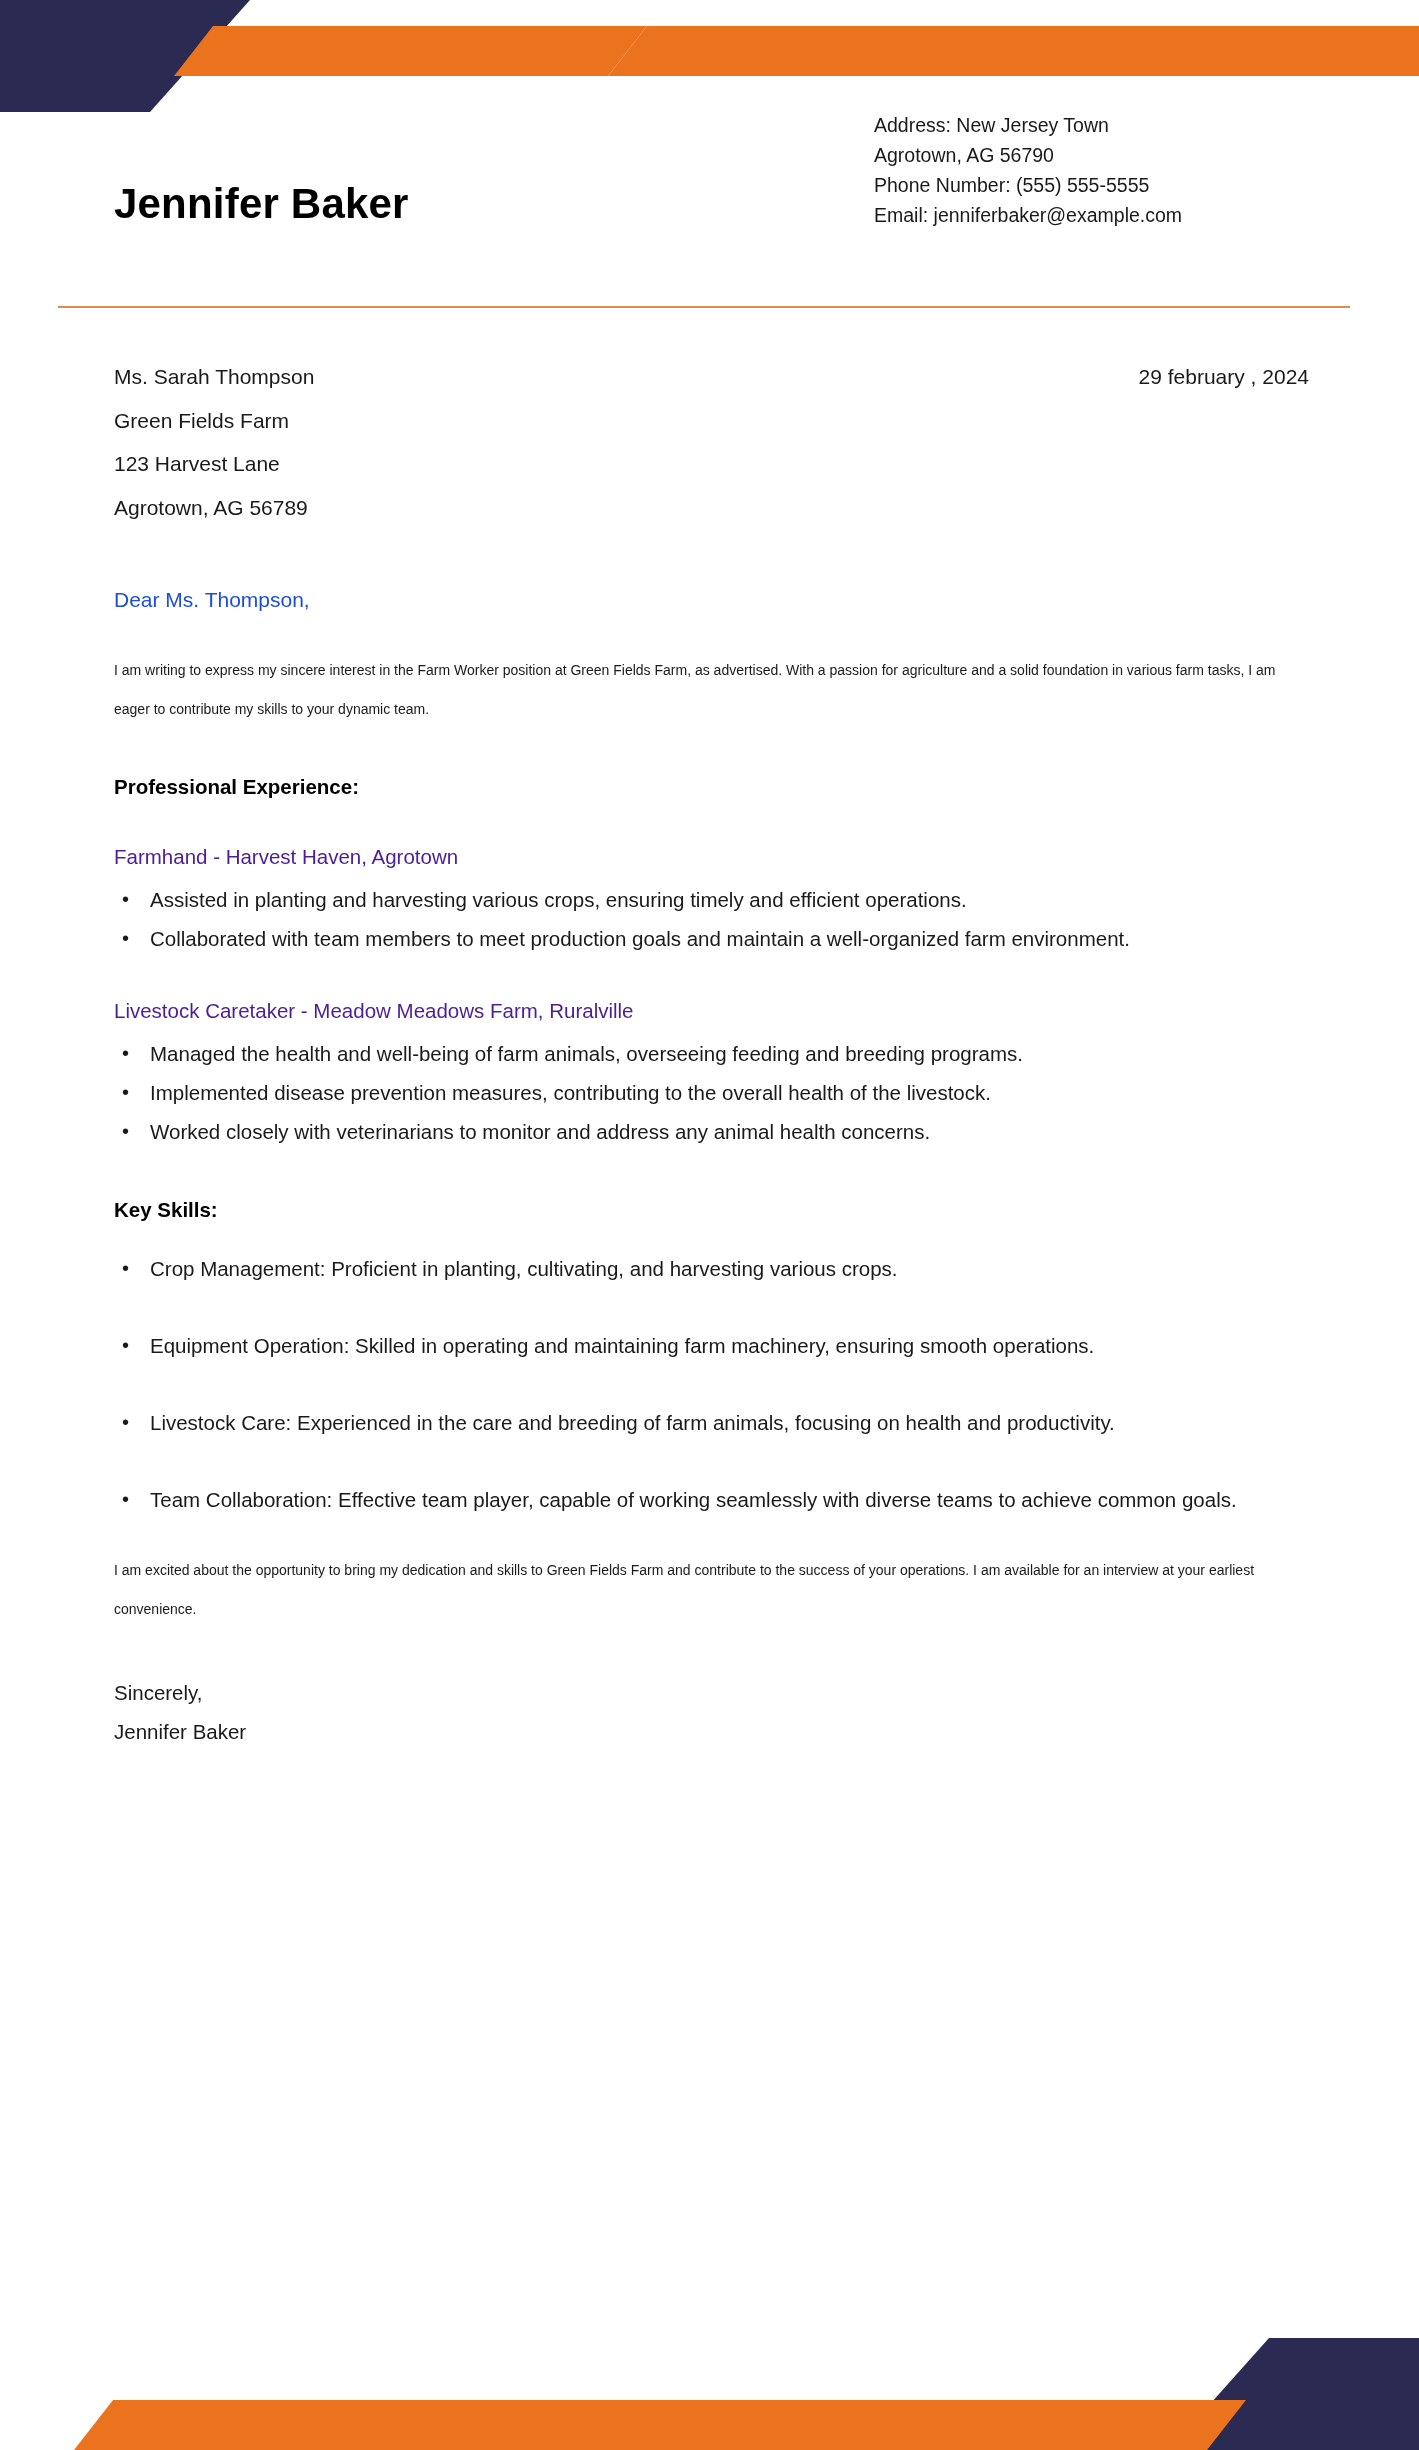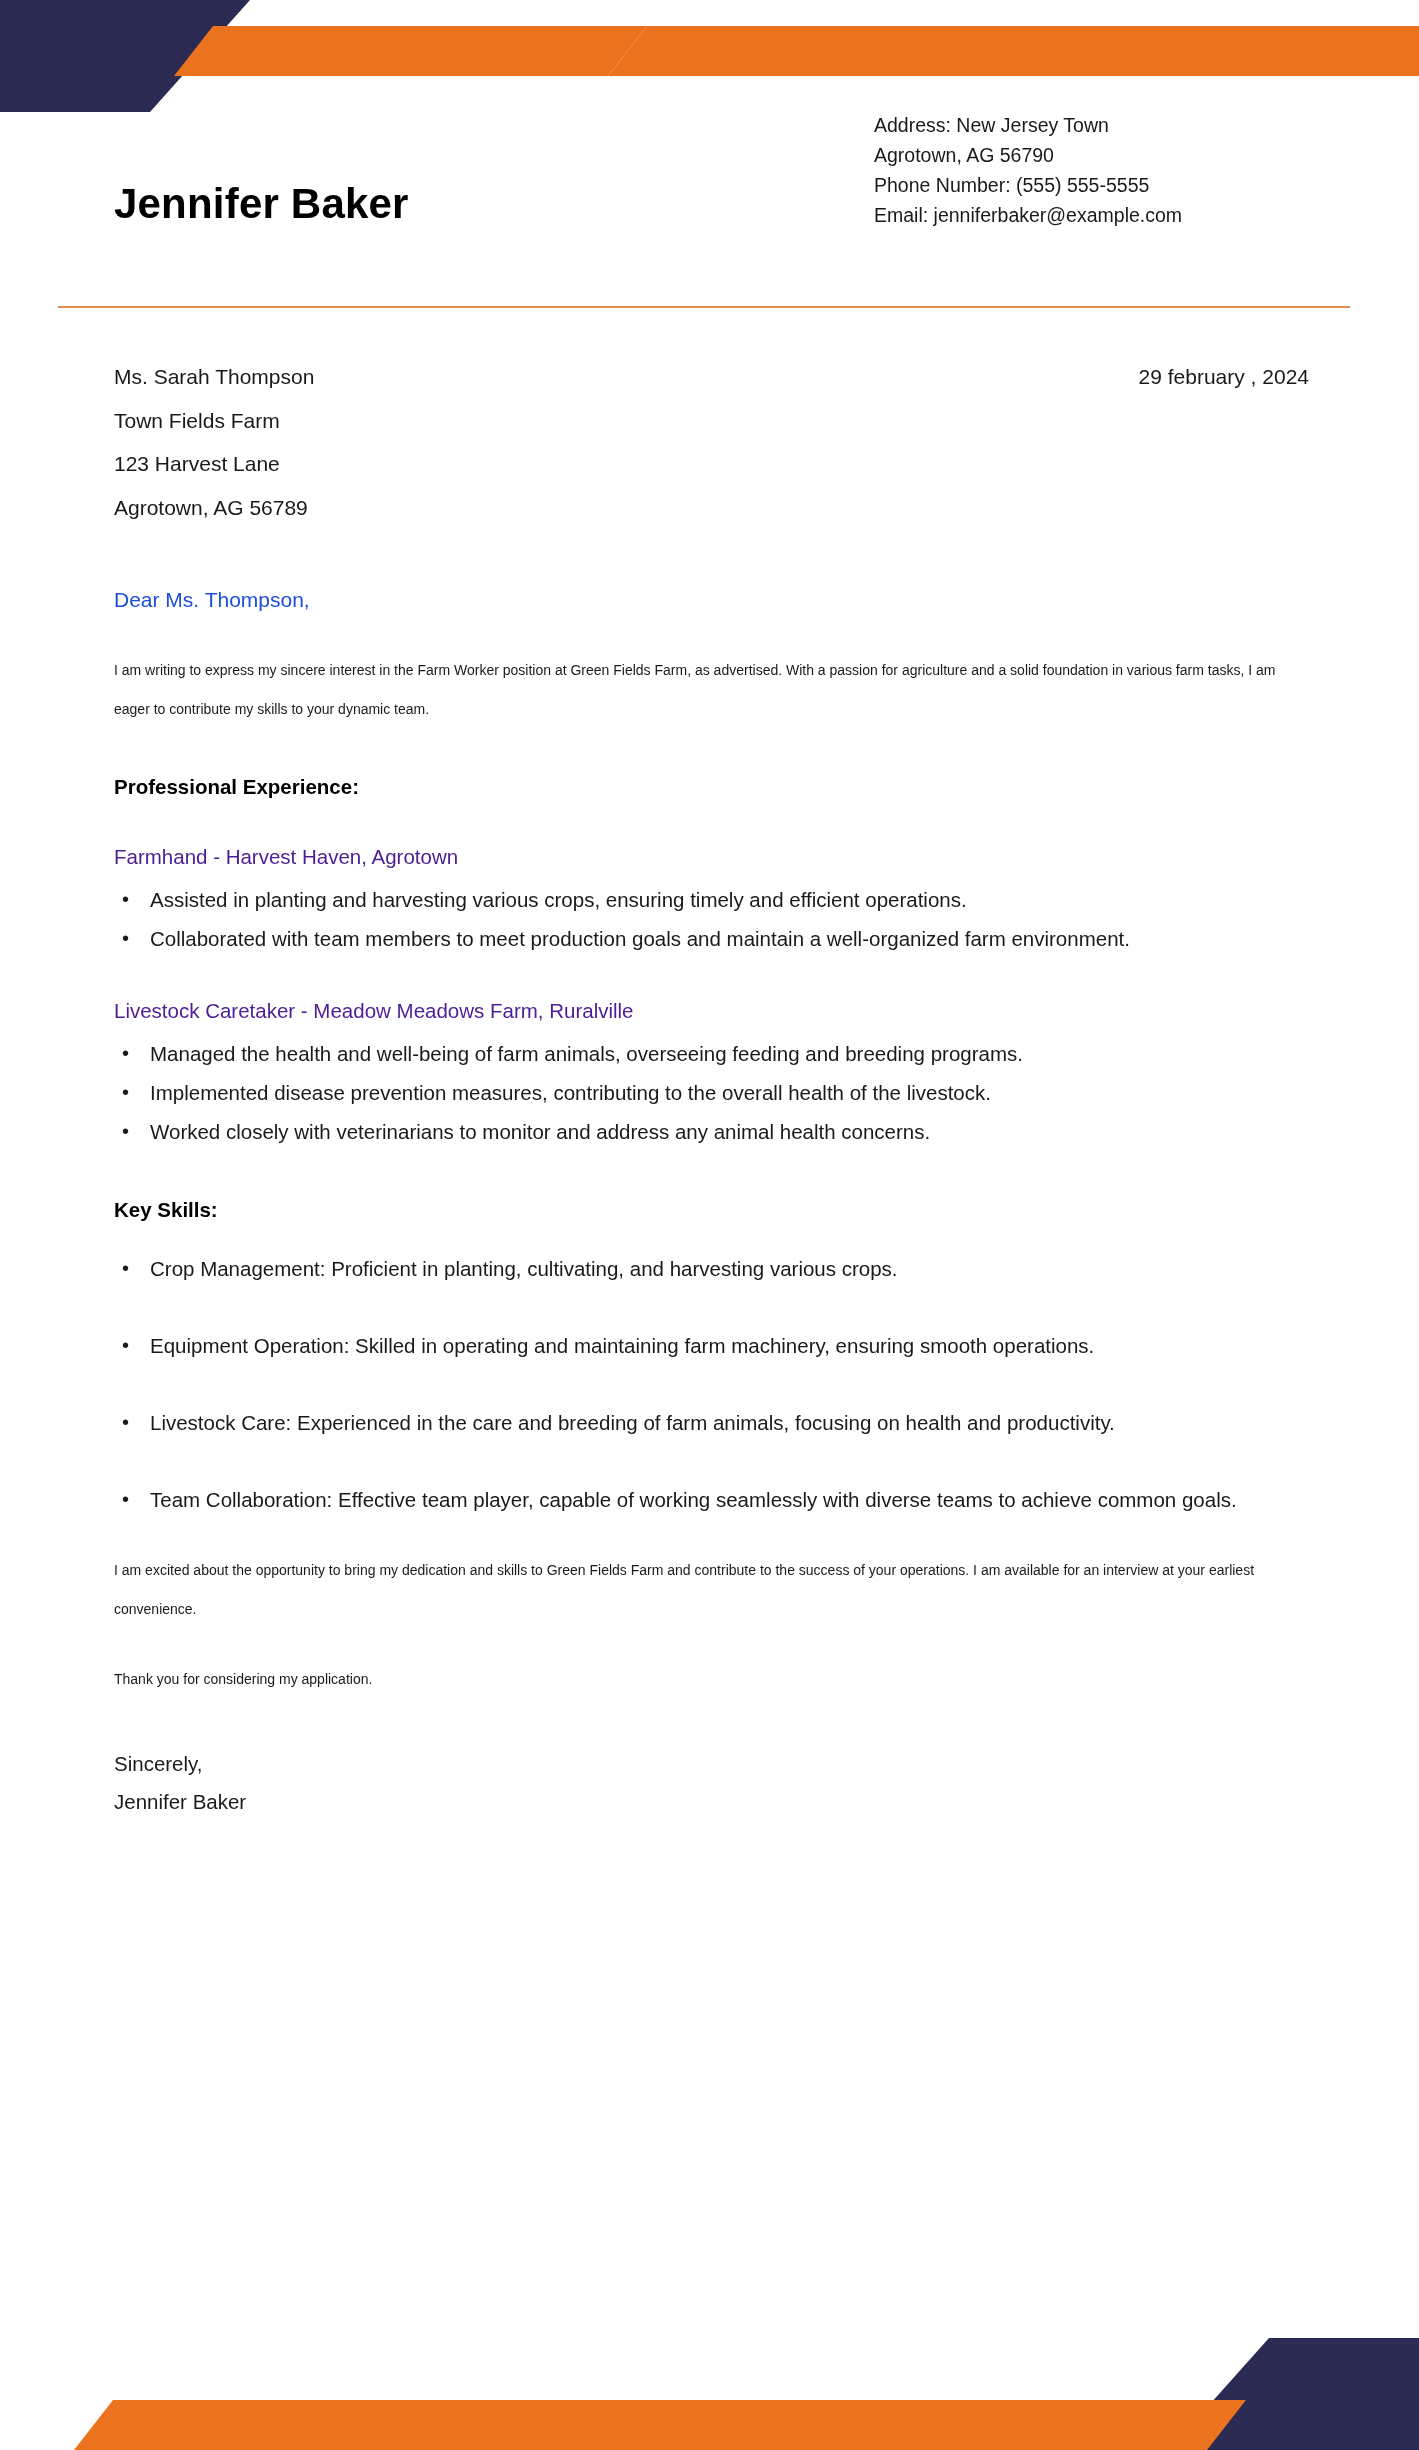--- a/index.html
+++ b/index.html
@@ -205,21 +205,21 @@
     </div>
   </div>
 
   <div class="divider"></div>
 
   <div class="body-wrap">
 
     <div class="recipient-row">
       <div class="recipient-lines">
         <div class="addr-line">Ms. Sarah Thompson</div>
-        <div class="addr-line">Town Fields Farm</div>
+        <div class="addr-line">Green Fields Farm</div>
         <div class="addr-line">123 Harvest Lane</div>
         <div class="addr-line">Agrotown, AG 56789</div>
       </div>
       <div class="letter-date">29 february , 2024</div>
     </div>
 
     <div class="salutation">Dear Ms. Thompson,</div>
 
     <div class="para">I am writing to express my sincere interest in the Farm Worker position at Green Fields Farm, as advertised. With a passion for agriculture and a solid foundation in various farm tasks, I am eager to contribute my skills to your dynamic team.</div>
 
@@ -241,21 +241,20 @@
     <div class="section-head">Key Skills:</div>
     <ul class="bullets spaced">
       <li>Crop Management: Proficient in planting, cultivating, and harvesting various crops.</li>
       <li>Equipment Operation: Skilled in operating and maintaining farm machinery, ensuring smooth operations.</li>
       <li>Livestock Care: Experienced in the care and breeding of farm animals, focusing on health and productivity.</li>
       <li>Team Collaboration: Effective team player, capable of working seamlessly with diverse teams to achieve common goals.</li>
     </ul>
 
     <div class="para">I am excited about the opportunity to bring my dedication and skills to Green Fields Farm and contribute to the success of your operations. I am available for an interview at your earliest convenience.</div>
 
-    <div class="para">Thank you for considering my application.</div>
 
     <div class="signoff">Sincerely,</div>
     <div class="signoff-name">Jennifer Baker</div>
   </div>
 
   <svg class="deco-footer" viewBox="0 0 1419 160" preserveAspectRatio="none" aria-hidden="true">
     <polygon points="1269,48 1419,48 1419,160 1169,160" fill="#2a2a52"></polygon>
     <polygon points="113,110 1246,110 1207,160 74,160" fill="#ec731e"></polygon>
   </svg>
 

